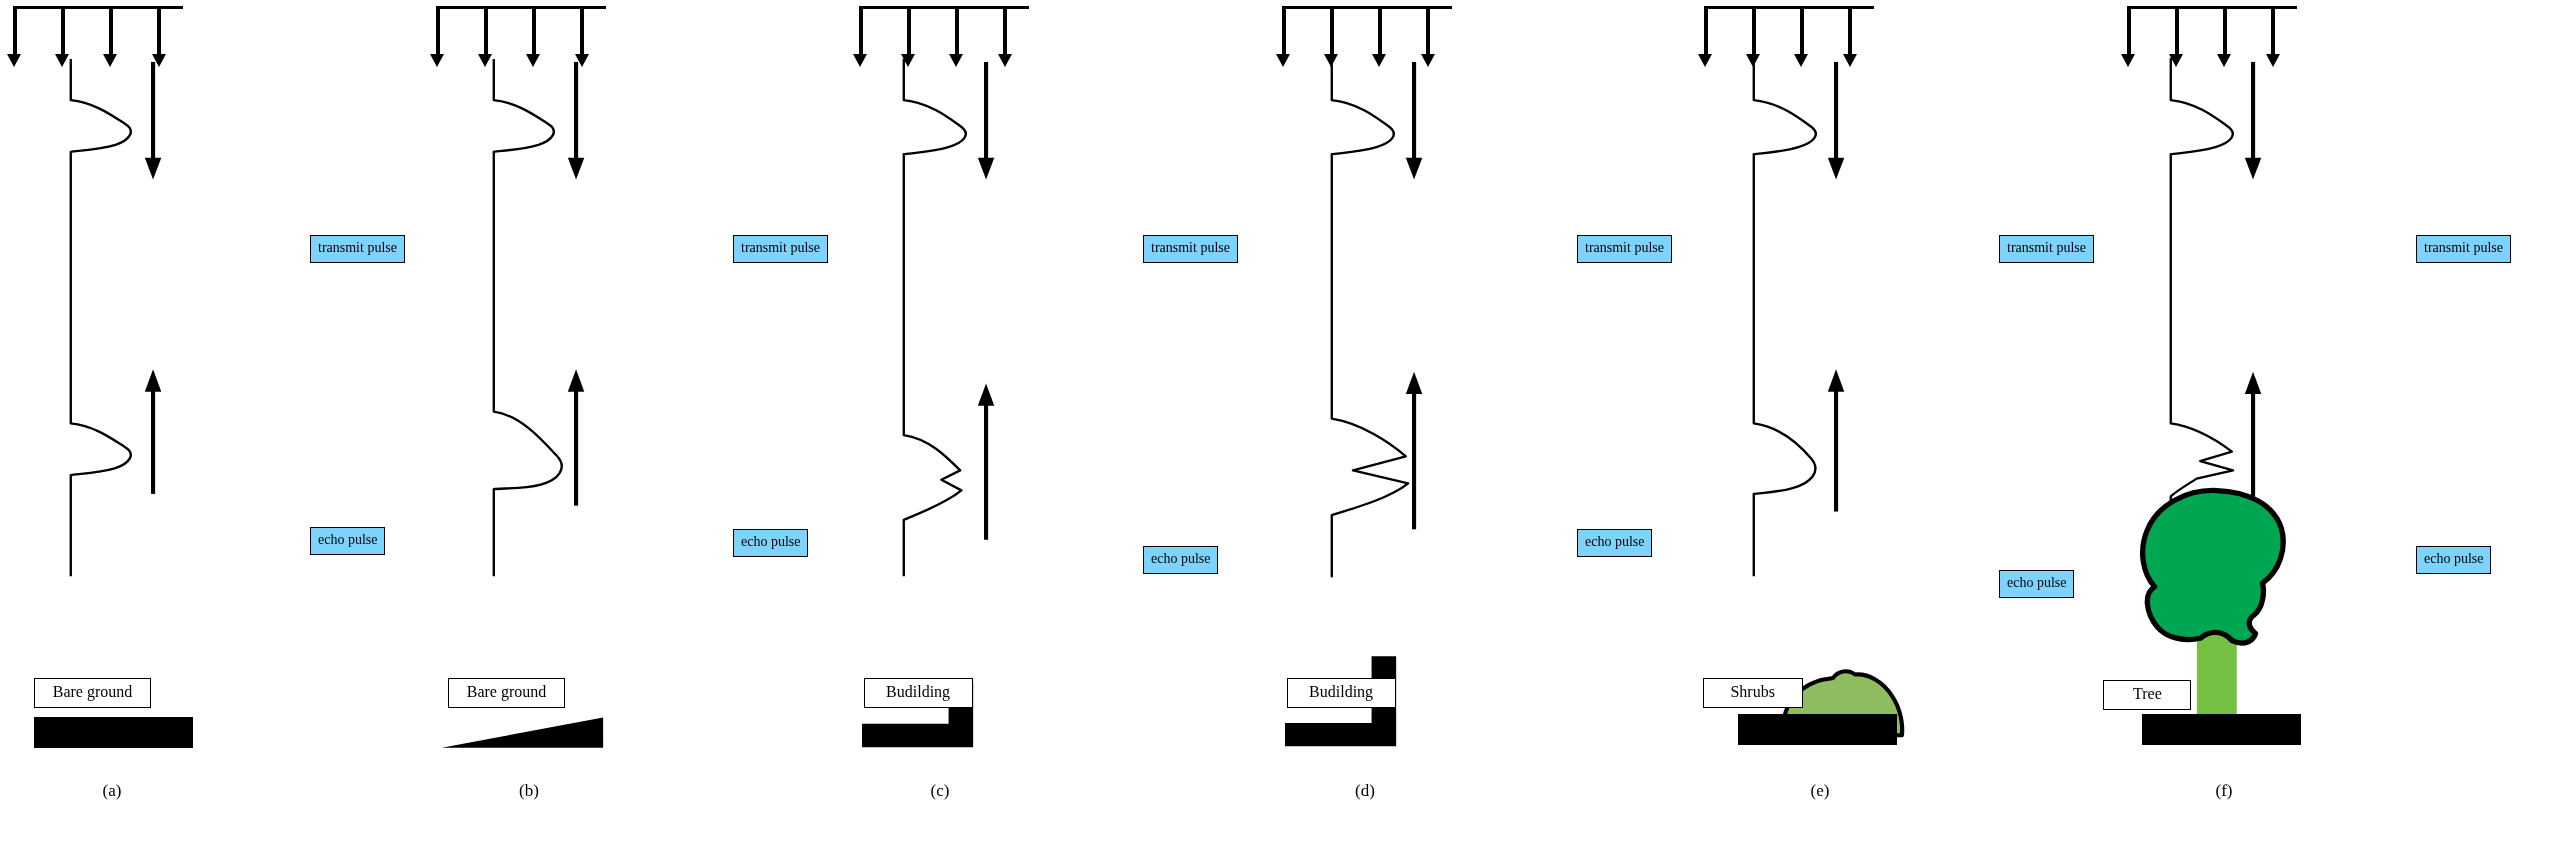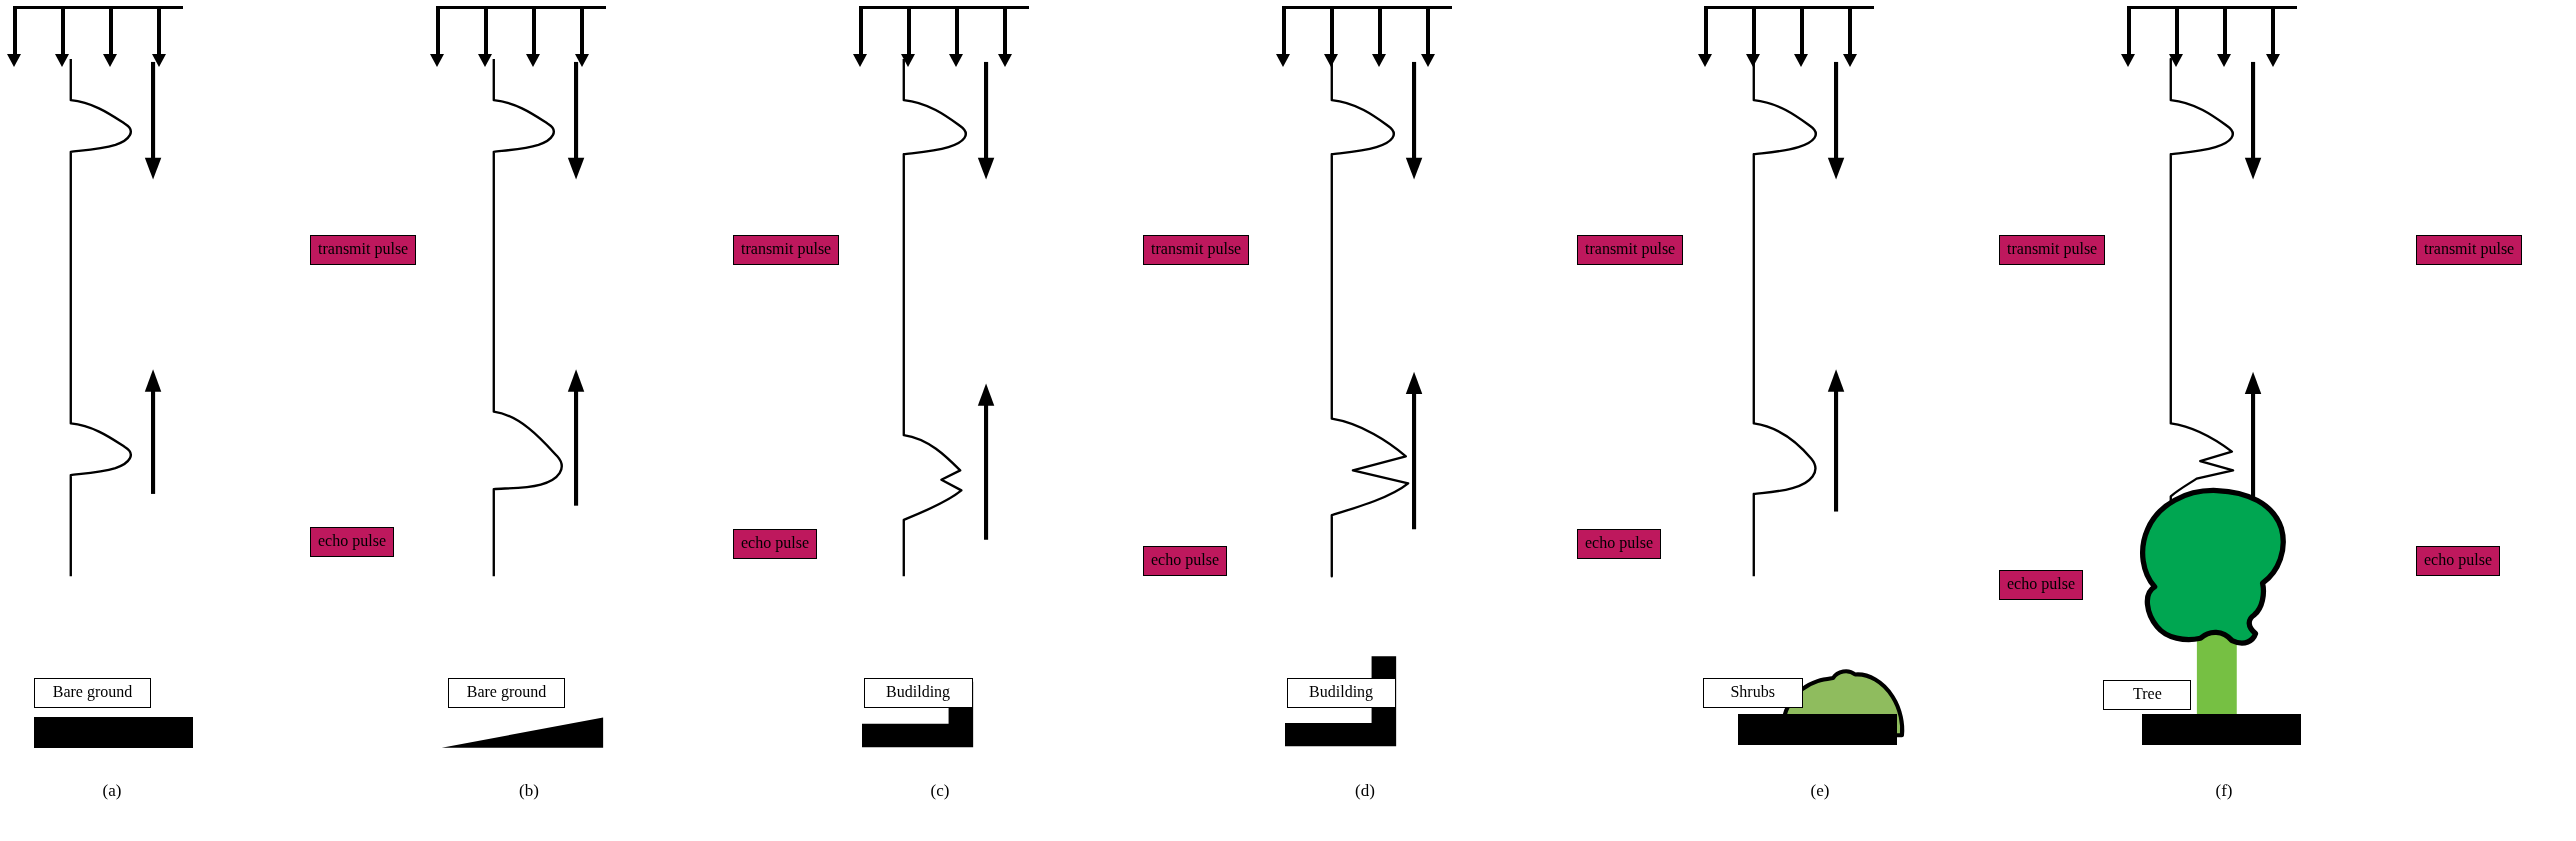--- a/index.html
+++ b/index.html
@@ -19,23 +19,23 @@
   .beam .shaft{position:absolute;top:0;width:3.5px;background:#000;}
   .beam .head{position:absolute;width:0;height:0;border-left:7.6px solid transparent;border-right:7.6px solid transparent;border-top:13px solid #000;}
 
   svg.wf{position:absolute;left:0;top:0;overflow:visible;}
   svg.wf path,svg.wf line{fill:none;stroke:#000;}
 
   
   .lbl{
     position:absolute;
     border:1.5px solid #000;
-    background:#be185d;
+    background:#7dd3fc;
     color:#000;
-    font-size:16px;
+    font-size:14px;
     line-height:1;
     padding:5.3px 7px 6.5px 7px;
     white-space:nowrap;
     box-sizing:border-box;
     text-align:right;
   }
   .lbl-obj{
     position:absolute;
     border:1.5px solid #000;
     background:#fff;

